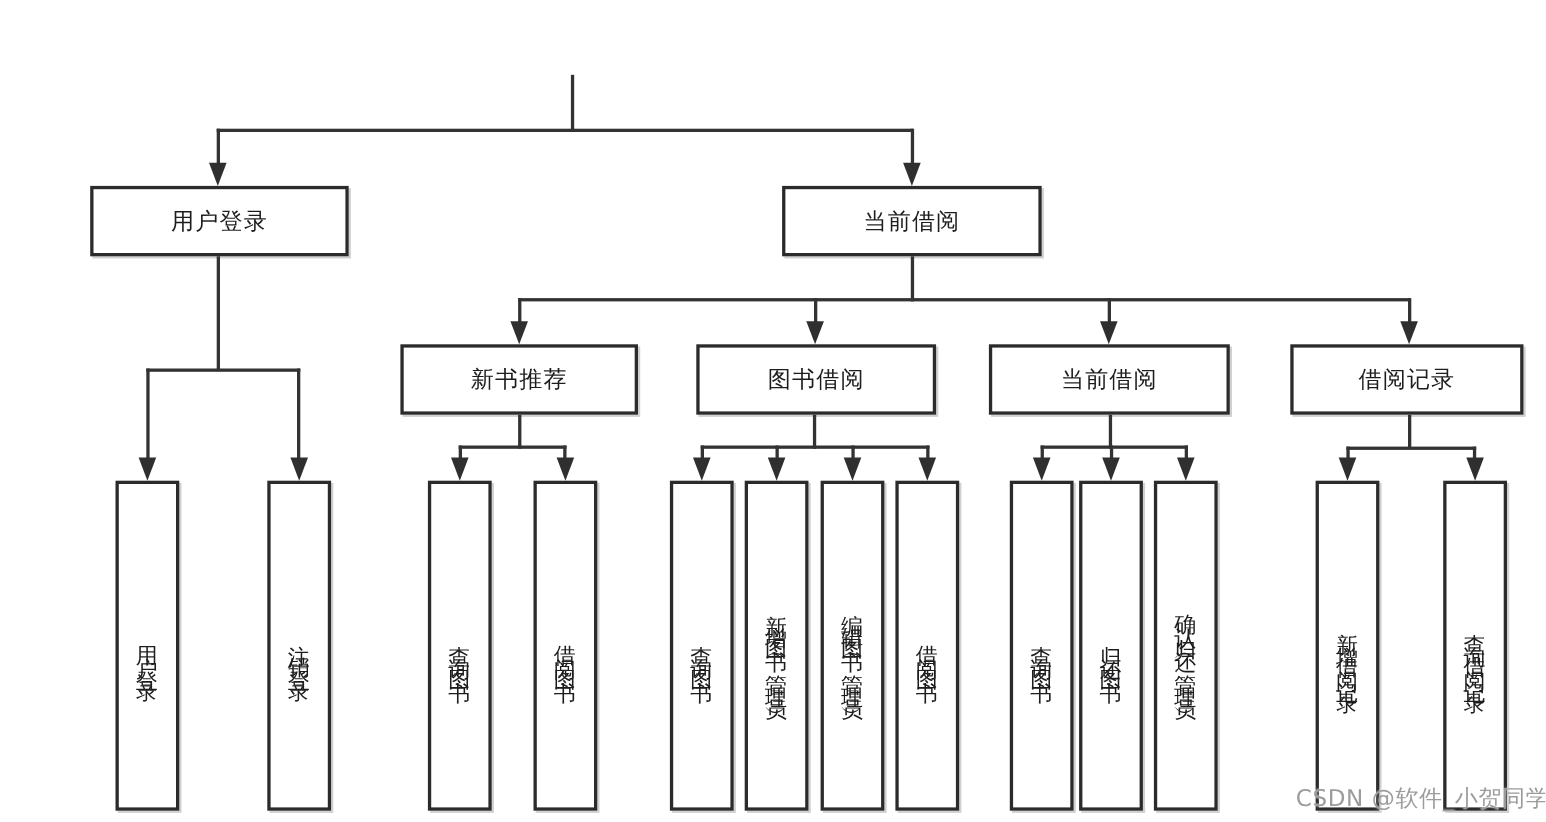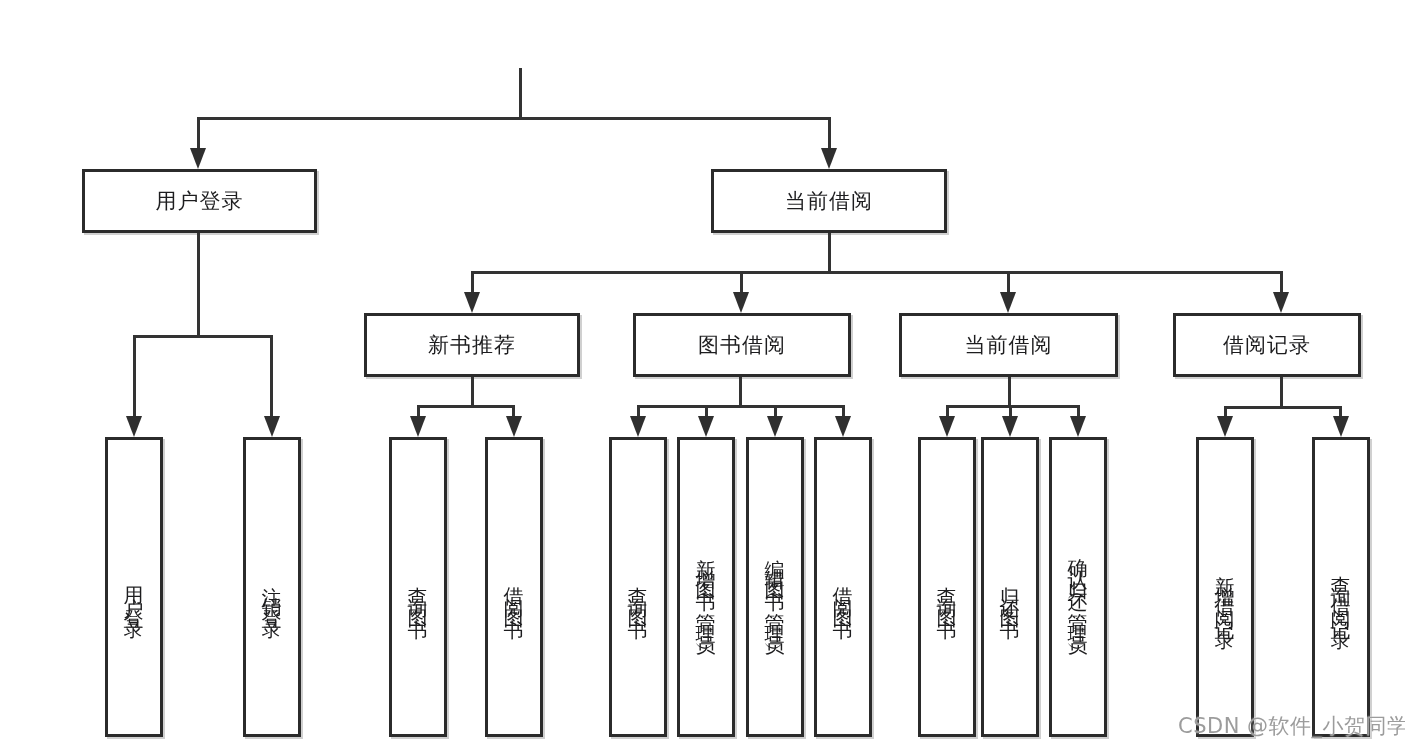--- a/index.html
+++ b/index.html
@@ -46,21 +46,21 @@
 
   <div class="box" style="left:364px;top:313px;width:216px;height:64px;">
     <span class="lbl">新书推荐</span>
   </div>
   <div class="box" style="left:633px;top:313px;width:218px;height:64px;">
     <span class="lbl">图书借阅</span>
   </div>
   <div class="box" style="left:899px;top:313px;width:219px;height:64px;text-align:center;">
     <span class="lbl">当前借阅</span>
   </div>
-  <div class="box" style="left:1173px;top:313px;width:188px;height:64px;">
+  <div class="box" style="left:1173px;top:313px;width:212px;height:64px;">
     <span class="lbl">借阅记录</span>
   </div>
 
   <div class="box leaf" style="left:105px;">
     <span class="vlbl">用户登录</span>
   </div>
   <div class="box leaf" style="left:243px;">
     <span class="vlbl">注销登录</span>
   </div>
 

